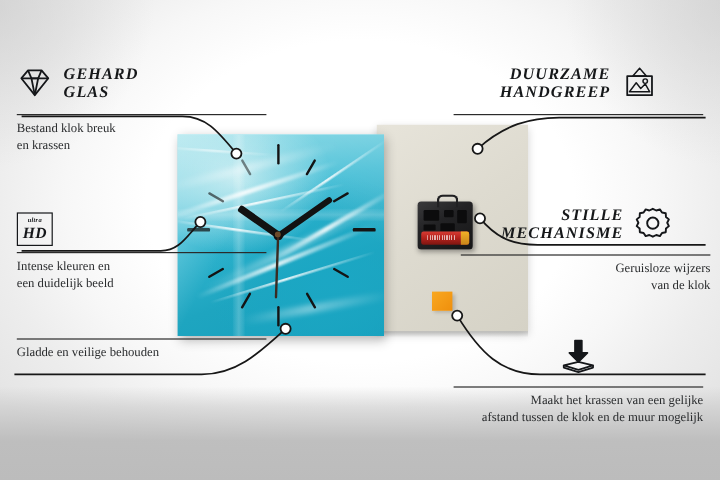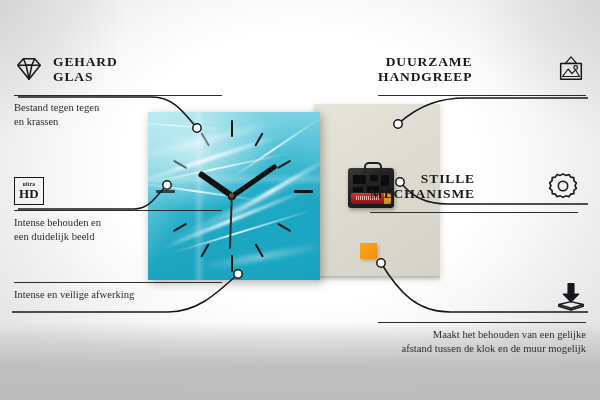--- a/index.html
+++ b/index.html
@@ -37,24 +37,25 @@
   
   .feature {
     position: absolute;
     width: 208px;
   }
   .feature .head {
     display: flex;
     align-items: center;
     gap: 9px;
     min-height: 42px;
+    font-style: italic;
   }
   .feature.right .head {
     flex-direction: row-reverse;
-    justify-content: space-between;
+    justify-content: center;
   }
   .feature .title {
     font-size: 13.5px;
     font-weight: bold;
     letter-spacing: 0.9px;
     line-height: 1.12;
     color: #16181a;
     text-transform: uppercase;
     white-space: pre-line;
   }
@@ -105,21 +106,21 @@
     font-weight: bold;
     color: #15171a;
     letter-spacing: 0.3px;
   }
 
   
   #f-gehard     { left: 14px;  top: 48px; }
   #f-print      { left: 14px;  top: 158px; }
   #f-randen     { left: 14px;  top: 277px; }
   #f-handgreep  { left: 378px; top: 48px; }
-  #f-mechanisme { left: 370px; top: 165px; }
+  #f-mechanisme { left: 384px; top: 165px; }
   #f-houder     { left: 378px; top: 275px; }
   #f-handgreep, #f-mechanisme, #f-houder { width: 208px; }
 
   
   #wires {
     position: absolute;
     left: 0; top: 0;
     width: 600px; height: 400px;
     pointer-events: none;
   }
@@ -359,39 +360,39 @@
               <path d="M10 5 L13 12 L16 27"></path>
               <path d="M22 5 L19 12 L16 27"></path>
               <path d="M13 12 H19"></path>
         </g>
           </svg>
       </span>
       <div class="title">GEHARD
 GLAS</div>
     </div>
     <div class="rule"></div>
-    <div class="desc">Bestand tegen tegen
+    <div class="desc">Bestand klok breuk
 en krassen</div>
   </div>
 
   <div class="feature left" id="f-print">
     <div class="head">
       <span class="hd-badge">
         <span class="ultra">ultra</span>
         <span class="hd">HD</span>
       </span>
     </div>
     <div class="rule"></div>
-    <div class="desc">Intense behouden en
+    <div class="desc">Intense kleuren en
 een duidelijk beeld</div>
   </div>
 
   <div class="feature left" id="f-randen">
     <div class="rule"></div>
-    <div class="desc">Intense en veilige afwerking</div>
+    <div class="desc">Gladde en veilige behouden</div>
   </div>
 
   <div class="feature right" id="f-handgreep">
     <div class="head">
       <span class="icon">
         <svg viewBox="0 0 32 32">
             <g fill="none" stroke="currentColor" stroke-width="1.6" stroke-linejoin="round">
           <path d="M16 3 L10 10 H22 Z" stroke-width="1.3"></path>
           <rect x="5" y="10" width="22" height="17"></rect>
           <path d="M7 24 L13 16 L17 21 L21 17 L25 24 Z" stroke-width="1.3"></path>
@@ -412,32 +413,34 @@
             <g fill="none" stroke="currentColor" stroke-width="1.7" stroke-linejoin="round">
           <path d="M16 3.2 l3.1 1.5 3.2 -1.0 1.9 2.8 3.3 0.6 0.2 3.4 2.6 2.1 -1.5 3.0 1.5 3.0 -2.6 2.1 -0.2 3.4 -3.3 0.6 -1.9 2.8 -3.2 -1.0 -3.1 1.5 -3.1 -1.5 -3.2 1.0 -1.9 -2.8 -3.3 -0.6 -0.2 -3.4 -2.6 -2.1 1.5 -3.0 -1.5 -3.0 2.6 -2.1 0.2 -3.4 3.3 -0.6 1.9 -2.8 3.2 1.0 Z"></path>
           <circle cx="16" cy="16" r="5"></circle>
         </g>
           </svg>
       </span>
       <div class="title">STILLE
 MECHANISME</div>
     </div>
     <div class="rule"></div>
+    <div class="desc">Geruisloze wijzers
+van de klok</div>
   </div>
 
   <div class="feature right" id="f-houder">
     <div class="head">
       <span class="icon">
         <svg viewBox="0 0 32 32">
           <g fill="none" stroke="currentColor" stroke-width="1.6" stroke-linejoin="round">
             <path d="M13 3 H19 V14 H24 L16 22 L8 14 H13 Z" fill="currentColor" stroke="currentColor"></path>
             <path d="M16 22 L29 25 L16 29 L3 25 Z"></path>
             <path d="M3 25 L3 27 L16 31 L29 27 L29 25"></path>
           </g>
         </svg>
       </span>
     </div>
     <div class="rule"></div>
-    <div class="desc">Maakt het behouden van een gelijke
+    <div class="desc">Maakt het krassen van een gelijke
 afstand tussen de klok en de muur mogelijk</div>
   </div>
 
 </div>
 
 </body></html>

